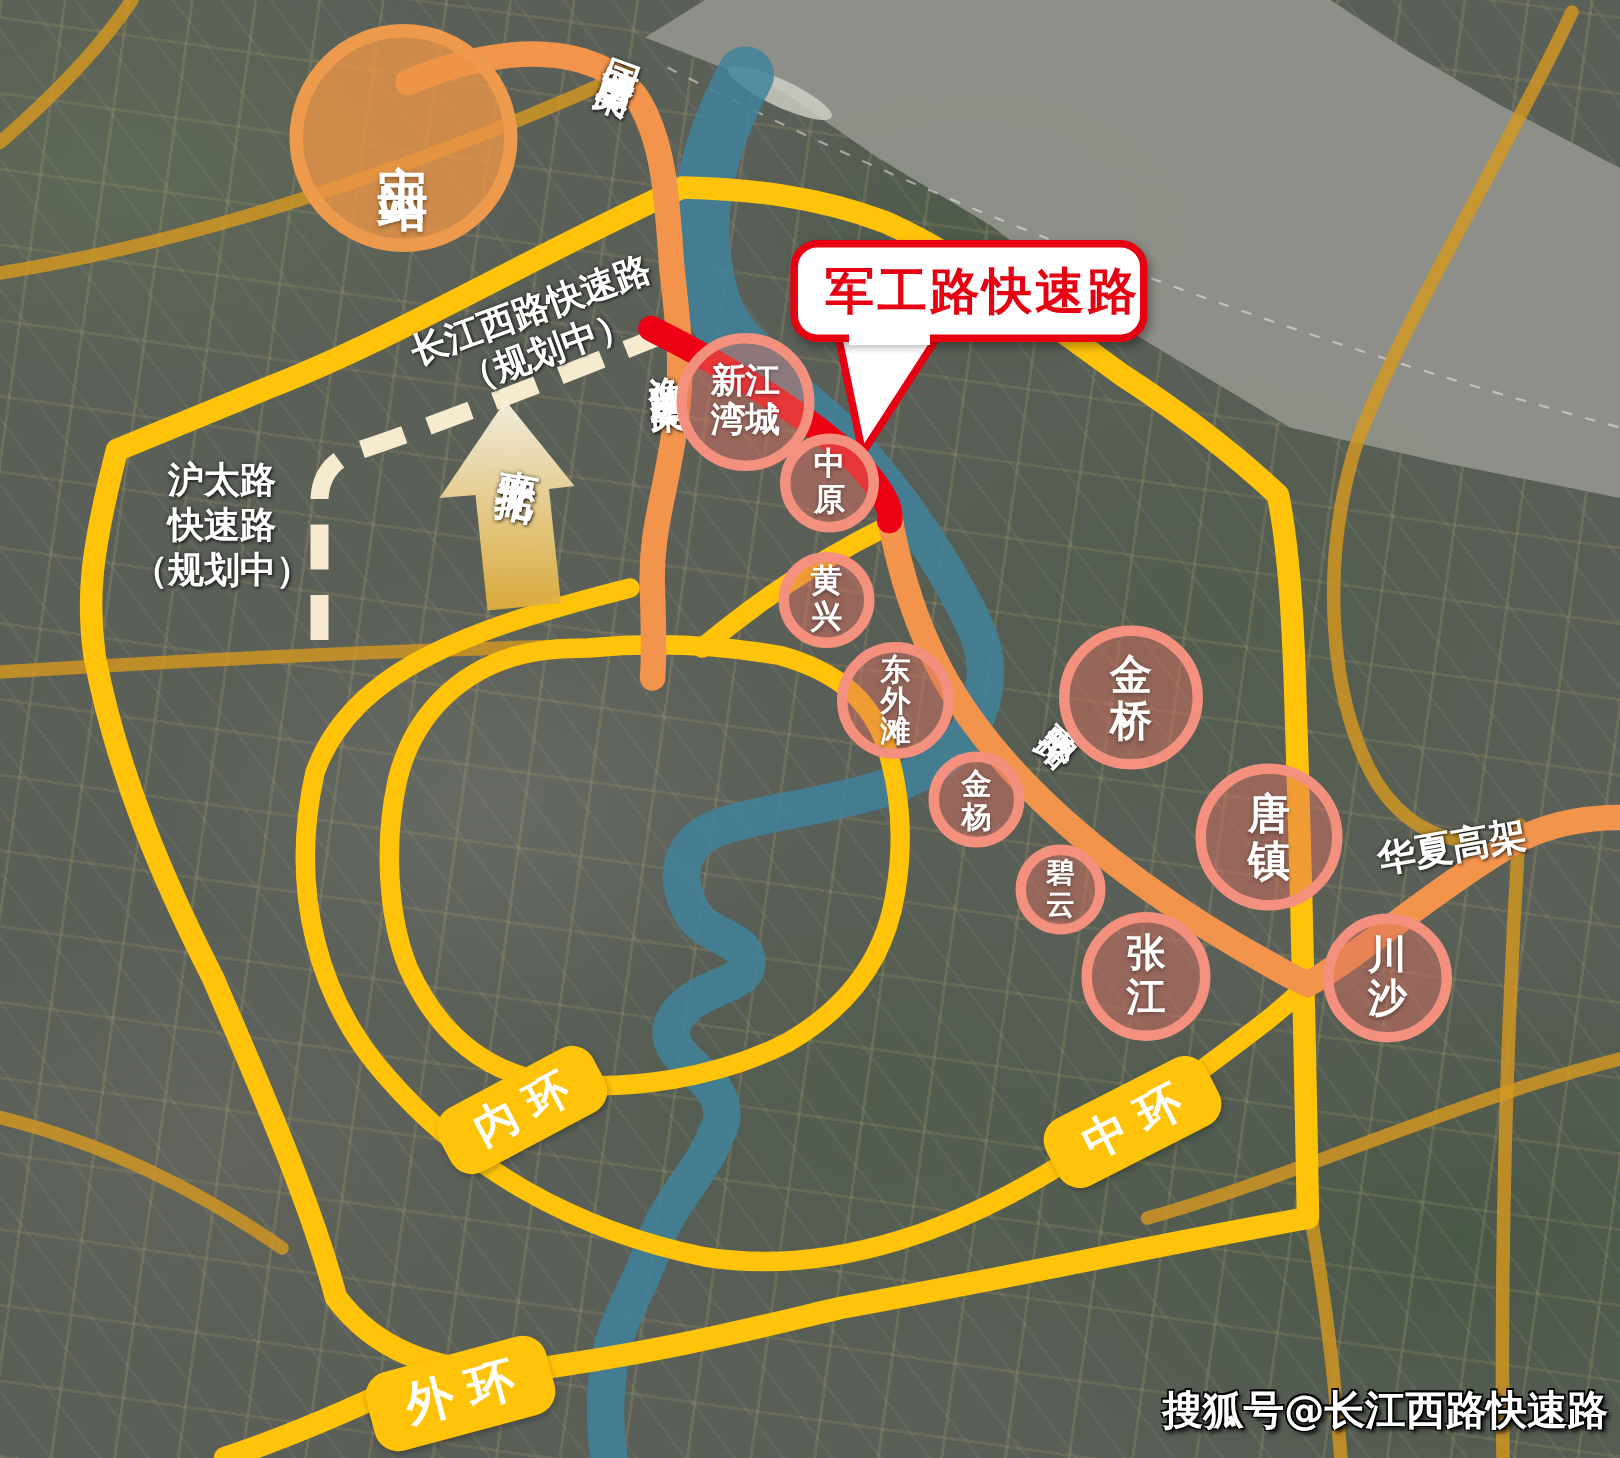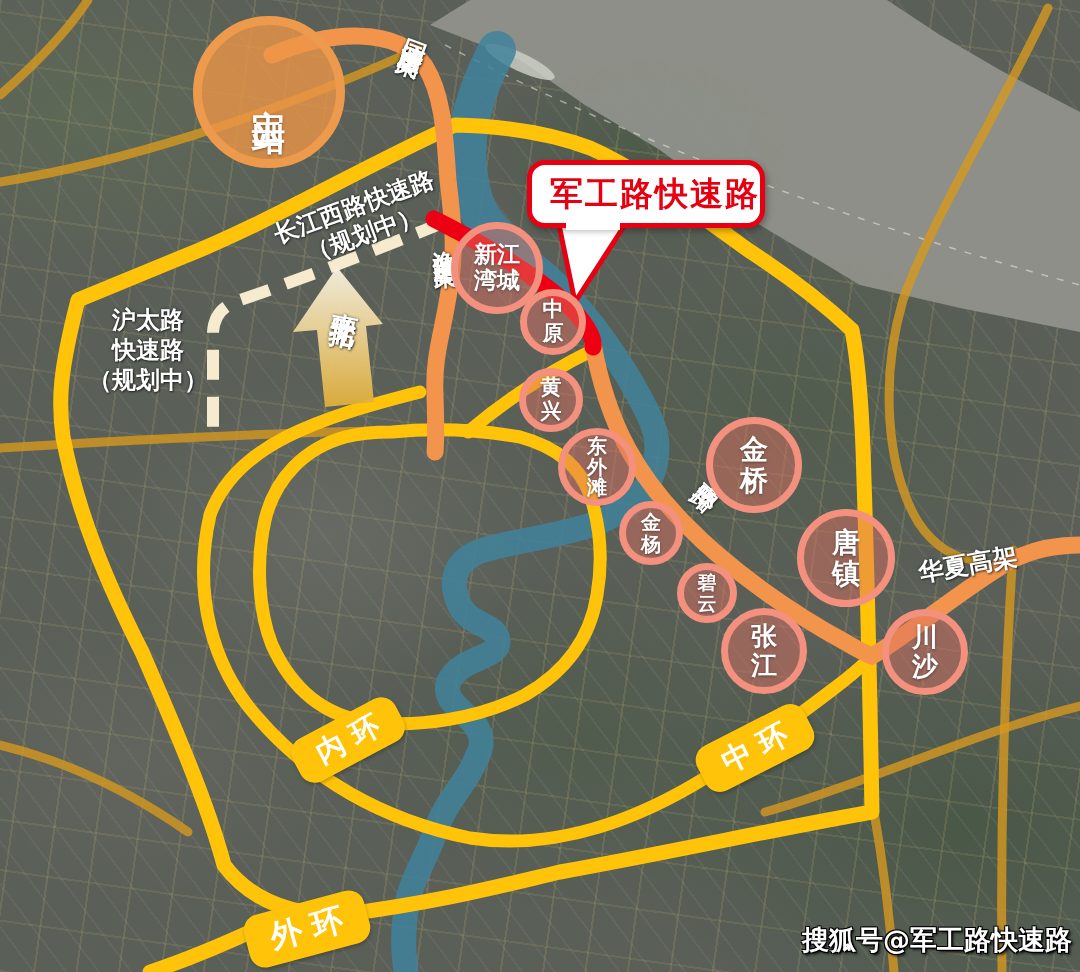--- a/index.html
+++ b/index.html
@@ -191,15 +191,15 @@
   <div class="district" style="left:882px;top:609px;width:86px;height:86px;font-size:26px;">
     <span class="t">川
 沙</span>
     </div>
 
   <div class="callout-box" style="left:527px;top:160px;width:238px;height:68px;font-size:33px;padding-left:18px;">
     <span>军工路快速路</span>
   </div>
   <div class="patch" style="left:566px;top:219px;width:54px;height:11px;"></div>
 
-  <div class="watermark" style="right:8px;bottom:14px;font-size:27px;">搜狐号@军工路快速路</div>
+  <div class="watermark" style="right:8px;bottom:14px;font-size:27px;">搜狐号@长江西路快速路</div>
 
 </div>
 
 </body></html>

